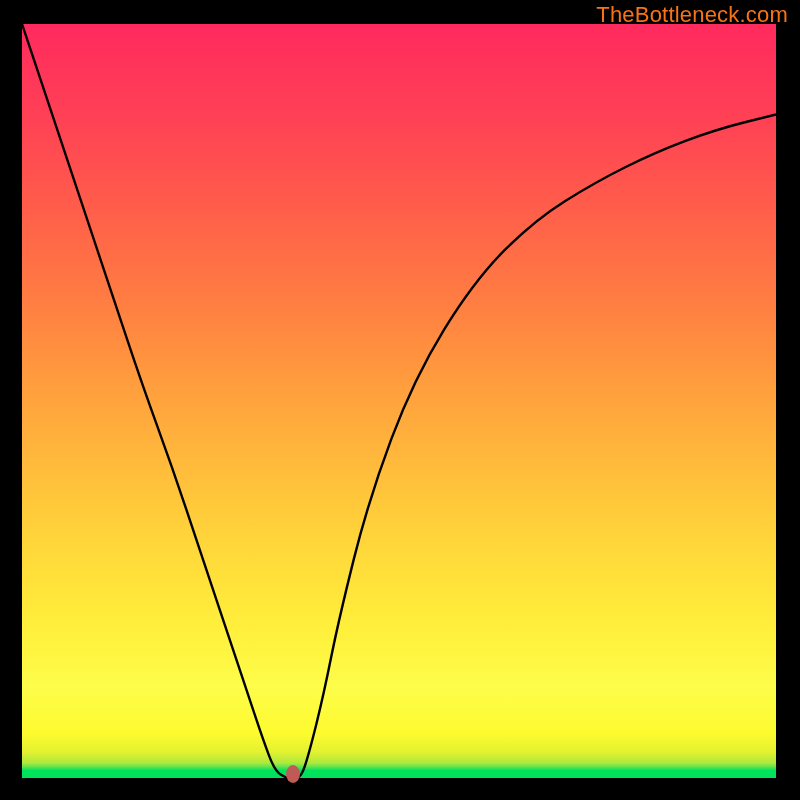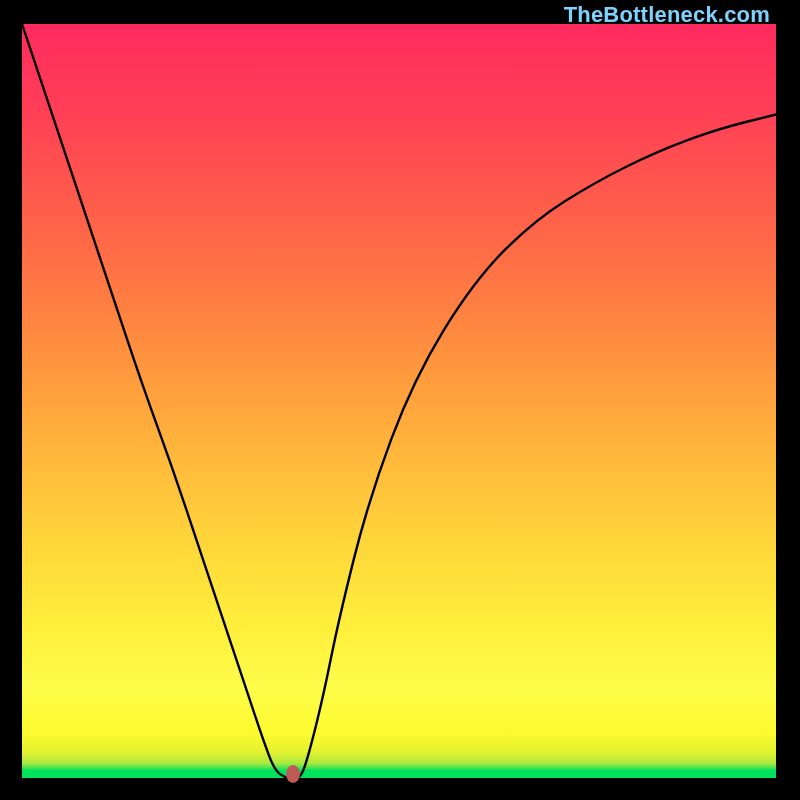--- a/index.html
+++ b/index.html
@@ -7,24 +7,24 @@
     width: 800px;
     height: 800px;
     background: #000000;
     position: relative;
     font-family: Arial, Helvetica, sans-serif;
     overflow: hidden;
   }
   .watermark {
     position: absolute;
     top: 2px;
-    right: 30px;
-    color: #7dd3fc;
+    right: 12px;
+    color: #f97316;
     font-size: 22px;
-    font-weight: 700;
+    font-weight: 400;
     letter-spacing: 0.2px;
     z-index: 20;
   }
   .plot-frame {
     position: absolute;
     left: 22px;
     top: 24px;
     width: 754px;
     height: 754px;
     background: #000;

